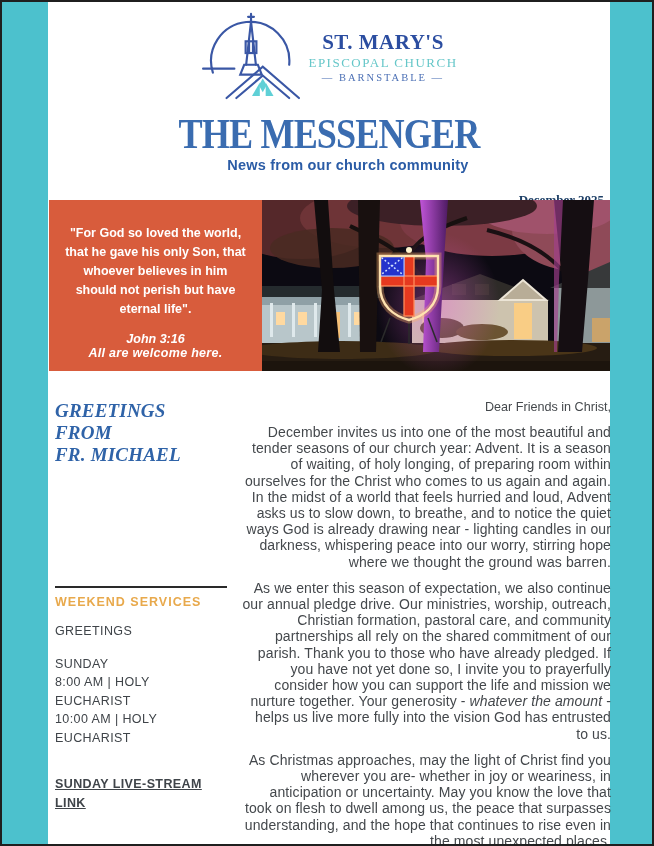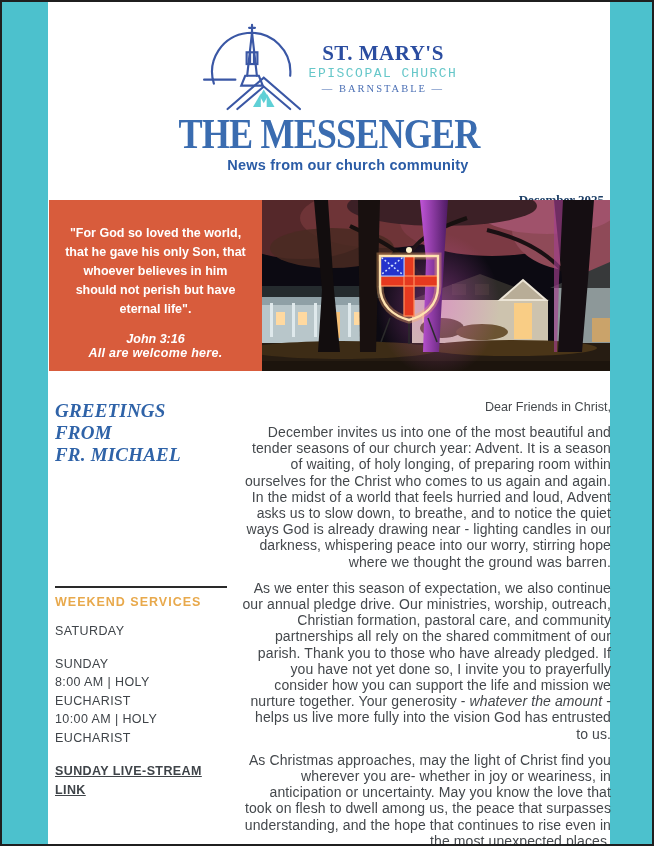--- a/index.html
+++ b/index.html
@@ -10,24 +10,24 @@
     background:#ffffff;
     border:2px solid #1f1f1f;
     overflow:hidden;
     font-family:"Liberation Sans", sans-serif;
   }
   .band{position:absolute;top:0;bottom:0;background:#4CC1CD;}
   .band-left{left:0;width:46px;}
   .band-right{right:0;width:42px;}
 
   
-  .logo-row{position:absolute;top:19px;left:46px;width:562px;display:flex;justify-content:center;align-items:center;gap:4px;}
+  .logo-row{position:absolute;top:8px;left:46px;width:562px;display:flex;justify-content:center;align-items:center;gap:4px;}
   .logo-text{display:flex;flex-direction:column;align-items:center;line-height:1.05;}
   .logo-name{font-family:"Liberation Serif", serif;font-weight:bold;font-size:21px;color:#2B4DA0;letter-spacing:.5px;}
-  .logo-org{font-size:13px;color:#66C7C9;letter-spacing:1.5px;margin-top:3px;font-family:Liberation Mono, monospace;}
+  .logo-org{font-size:13px;color:#66C7C9;letter-spacing:1.5px;margin-top:3px;font-family:Liberation Serif, serif;}
   .logo-loc{font-size:10.5px;color:#4C70B5;letter-spacing:2px;margin-top:3px;font-family:"Liberation Serif", serif;}
 
   .masthead-title{
     position:absolute;top:108px;left:46px;width:562px;margin:0;
     text-align:center;font-family:"Liberation Serif", serif;font-weight:bold;
     font-size:42px;color:#3A6CB0;letter-spacing:-1px;
     transform:scaleX(.86);transform-origin:center;
   }
   .masthead-tagline{
     position:absolute;top:155px;left:46px;width:562px;margin:0;
@@ -55,21 +55,21 @@
   
   .left-col{position:absolute;top:388px;left:53px;width:172px;}
   .greetings-heading{
     margin:10px 0 0 0;font-family:"Liberation Serif", serif;font-weight:bold;
     font-size:19px;line-height:1.16;color:#2F63A8;letter-spacing:.2px;font-style:italic;
   }
   .services-divider{height:0;border-top:2px solid #2A2A2A;margin:120px 0 0 0;width:172px;}
   .services-heading{margin:7px 0 0 0;font-size:12.5px;font-weight:bold;color:#E8A94C;letter-spacing:1px;}
   .services-list{margin-top:13px;font-size:12.5px;color:#3F4449;letter-spacing:.4px;line-height:18.5px;}
   .service-group{margin-bottom:14px;}
-  .livestream-link{display:inline-block;margin-top:1px;color:#3F4449;font-weight:bold;text-decoration:underline;cursor:pointer;}
+  .livestream-link{display:inline-block;margin-top:14px;color:#3F4449;font-weight:bold;text-decoration:underline;cursor:pointer;}
 
   .main-col{position:absolute;top:388px;left:239px;width:370px;color:#44484C;text-align:right;}
   .salutation{margin:10px 0 10px 0;font-size:12.6px;}
   .main-col p.body-par{margin:0 0 10px 0;font-size:14px;line-height:16.2px;letter-spacing:.1px;}
   .closing-row{display:flex;align-items:flex-start;gap:10px;margin-top:2px;}
   .closing-text{font-size:19px;line-height:16.2px;font-family:Liberation Serif, serif;}
   .signature-svg{margin-top:-6px;}
 </style>
 </head>
 <body>
@@ -212,21 +212,21 @@
 
   <div class="left-col">
     <h2 class="greetings-heading">
       <span>GREETINGS FROM</span><br>
       <span>FR. MICHAEL</span>
     </h2>
     <div class="services-divider"></div>
     <h3 class="services-heading">WEEKEND SERVICES</h3>
     <div class="services-list">
       <div class="service-group">
-        <div>SATURDAY</div>
+        <div>GREETINGS</div>
       </div>
       <div class="service-group">
         <div>SUNDAY</div>
         <div>8:00 AM | HOLY EUCHARIST</div>
         <div>10:00 AM | HOLY EUCHARIST</div>
       </div>
       <a class="livestream-link">SUNDAY LIVE-STREAM LINK</a>
     </div>
   </div>
 

